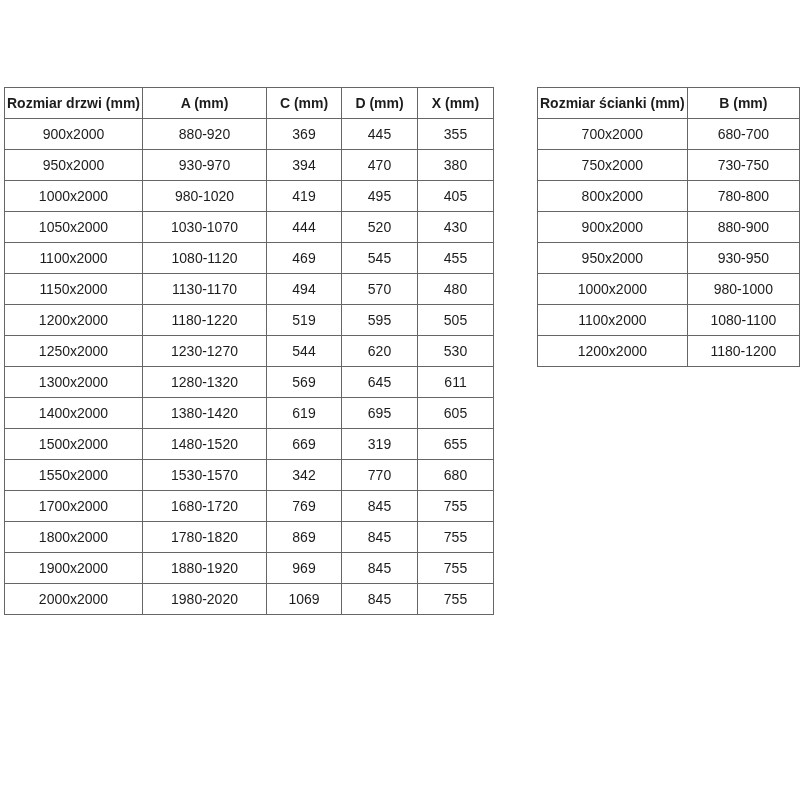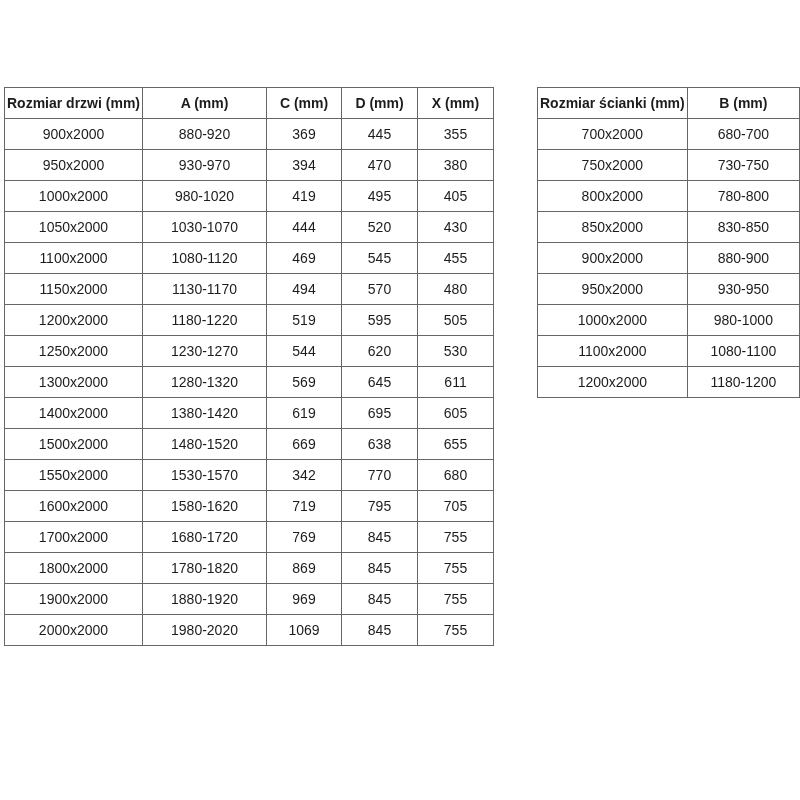--- a/index.html
+++ b/index.html
@@ -130,36 +130,29 @@
           <td>1400x2000</td>
           <td>1380-1420</td>
           <td>619</td>
           <td>695</td>
           <td>605</td>
         </tr>
         <tr>
           <td>1500x2000</td>
           <td>1480-1520</td>
           <td>669</td>
-          <td>638</td>
+          <td>319</td>
           <td>655</td>
         </tr>
         <tr>
           <td>1550x2000</td>
           <td>1530-1570</td>
           <td>342</td>
           <td>770</td>
           <td>680</td>
-        </tr>
-        <tr>
-          <td>1600x2000</td>
-          <td>1580-1620</td>
-          <td>719</td>
-          <td>795</td>
-          <td>705</td>
         </tr>
         <tr>
           <td>1700x2000</td>
           <td>1680-1720</td>
           <td>769</td>
           <td>845</td>
           <td>755</td>
         </tr>
         <tr>
           <td>1800x2000</td>
@@ -203,24 +196,20 @@
         </tr>
         <tr>
           <td>750x2000</td>
           <td>730-750</td>
         </tr>
         <tr>
           <td>800x2000</td>
           <td>780-800</td>
         </tr>
         <tr>
-          <td>850x2000</td>
-          <td>830-850</td>
-        </tr>
-        <tr>
           <td>900x2000</td>
           <td>880-900</td>
         </tr>
         <tr>
           <td>950x2000</td>
           <td>930-950</td>
         </tr>
         <tr>
           <td>1000x2000</td>
           <td>980-1000</td>

